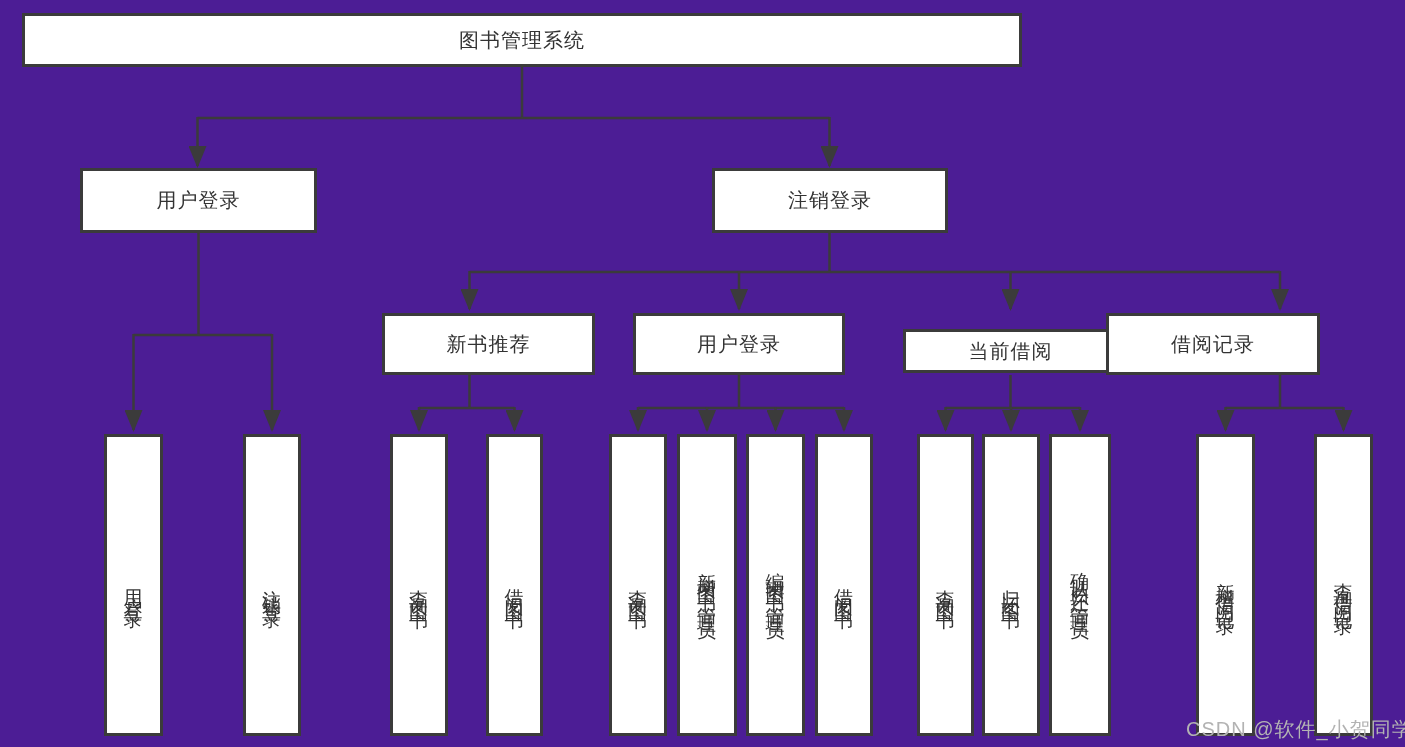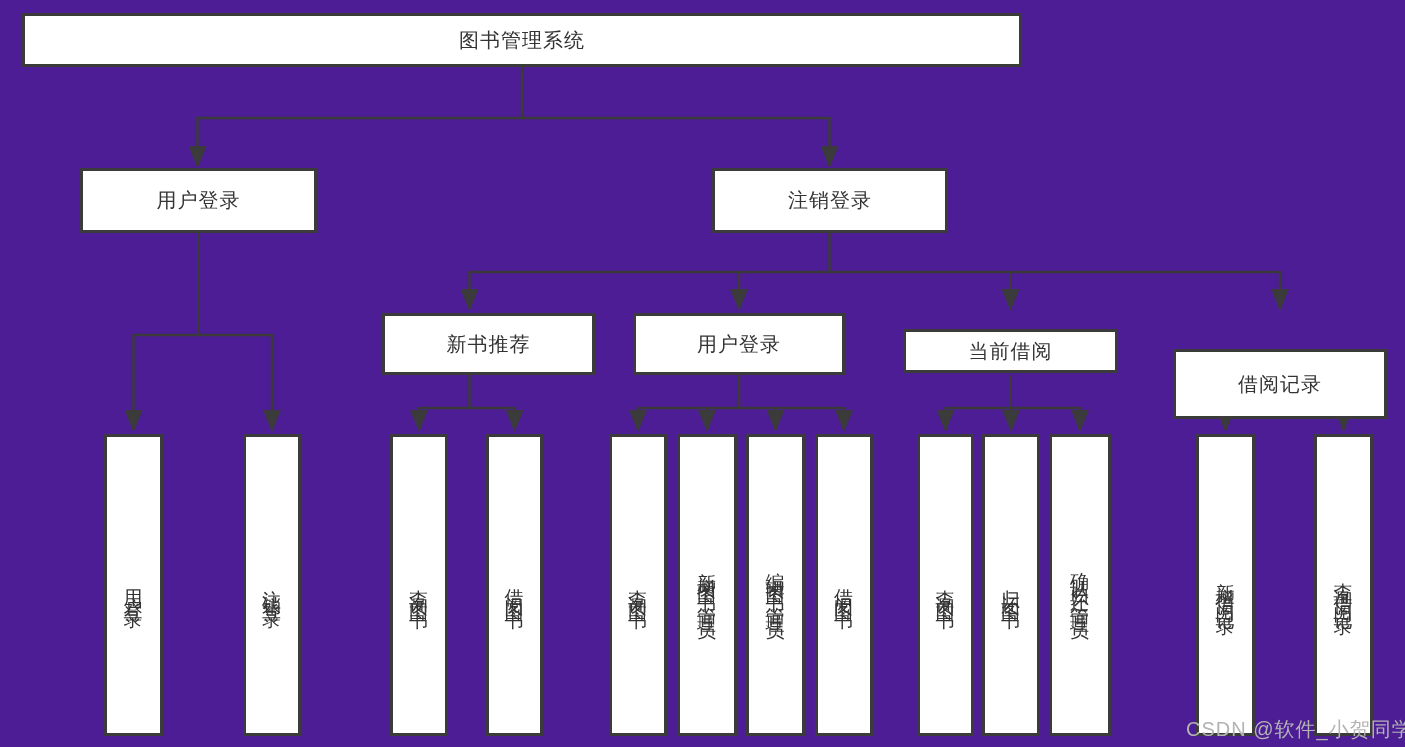--- a/index.html
+++ b/index.html
@@ -97,21 +97,21 @@
   </svg>
 
   <div class="hbox" style="left:22px; top:13px; width:1000px; height:54px;">图书管理系统</div>
 
   <div class="hbox" style="left:80px; top:168px; width:237px; height:65px;">用户登录</div>
   <div class="hbox" style="left:712px; top:168px; width:236px; height:65px;">注销登录</div>
 
   <div class="hbox" style="left:382px; top:313px; width:213px; height:62px;">新书推荐</div>
   <div class="hbox" style="left:633px; top:313px; width:212px; height:62px;">用户登录</div>
   <div class="hbox" style="left:903px; top:313px; width:215px; height:44px;margin-top:16px;">当前借阅</div>
-  <div class="hbox" style="left:1173px; top:313px; width:214px; height:70px;margin-top:36px;">借阅记录</div>
+  <div class="hbox" style="left:1106px; top:313px; width:214px; height:62px;">借阅记录</div>
 
   <div class="vbox" style="left:104px; top:434px; width:59px; height:302px;">用户登录</div>
   <div class="vbox" style="left:243px; top:434px; width:58px; height:302px;">注销登录</div>
 
   <div class="vbox" style="left:390px; top:434px; width:58px; height:302px;">查询图书</div>
   <div class="vbox" style="left:486px; top:434px; width:57px; height:302px;">借阅图书</div>
 
   <div class="vbox" style="left:609px; top:434px; width:58px; height:302px;">查询图书</div>
   <div class="vbox" style="left:677px; top:434px; width:60px; height:302px;">新增图书（管理员）</div>
   <div class="vbox" style="left:746px; top:434px; width:59px; height:302px;">编辑图书（管理员）</div>

